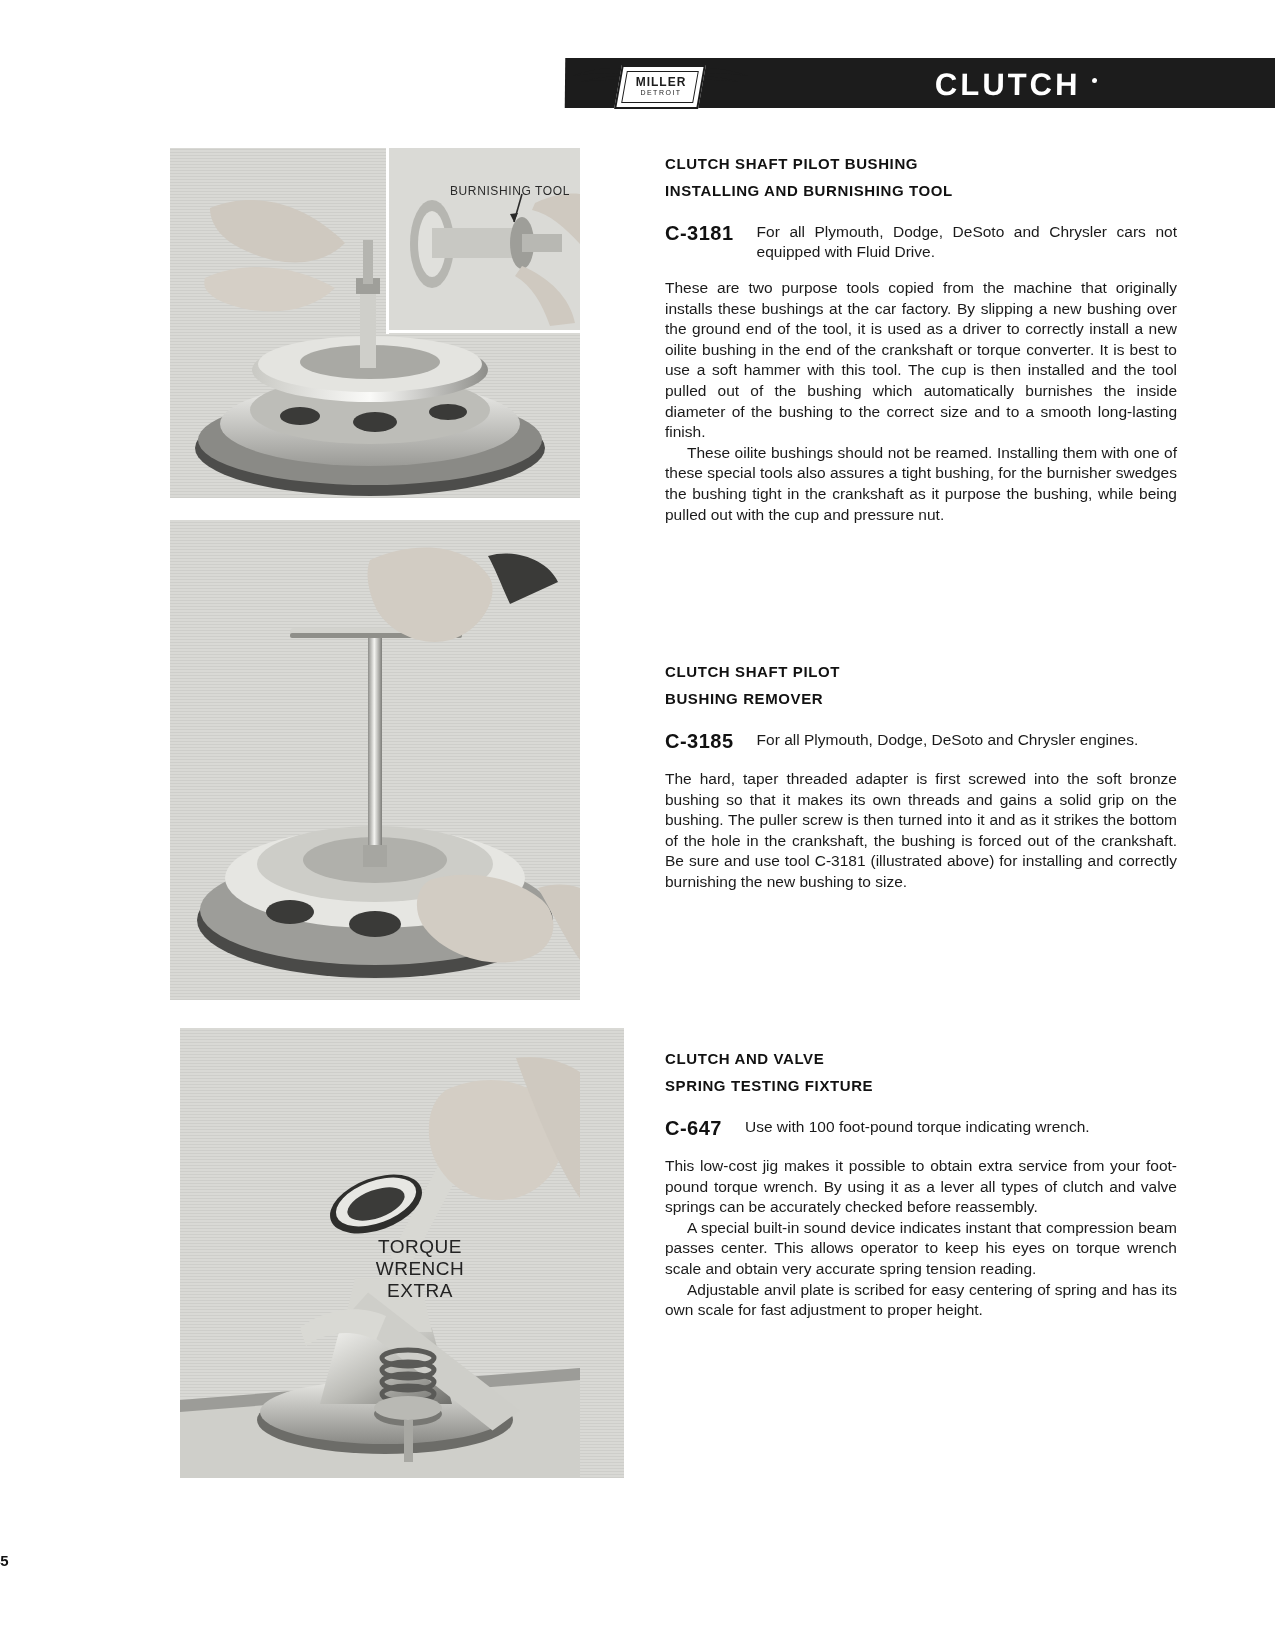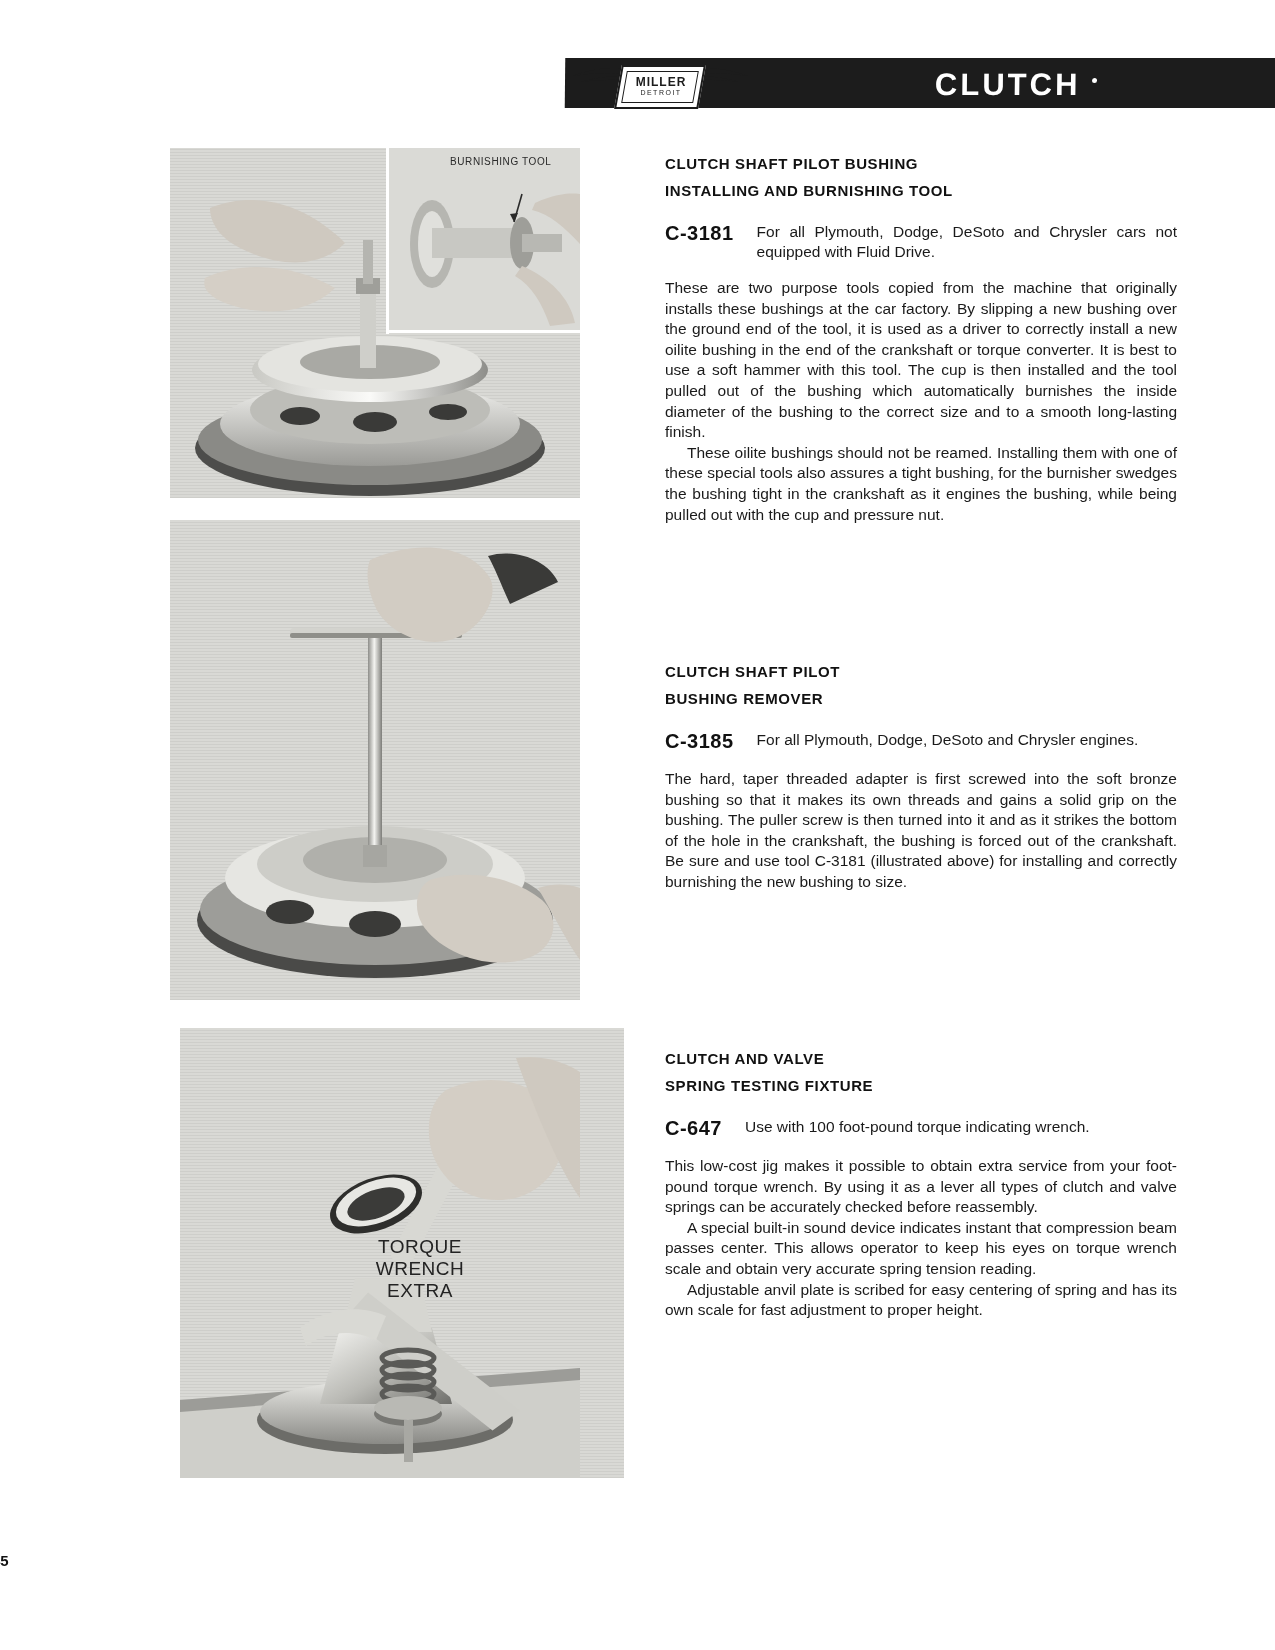--- a/index.html
+++ b/index.html
@@ -111,24 +111,25 @@
   }
   .photo-noise {
     position: absolute;
     inset: 0;
     background-image:
       repeating-linear-gradient(0deg, rgba(0,0,0,0.055) 0px, rgba(0,0,0,0.055) 1px, rgba(255,255,255,0.04) 1px, rgba(255,255,255,0.04) 3px);
     opacity: 0.85;
   }
   .photo-caption {
     position: absolute;
-    font-size: 10px;
+    font-size: 12px;
     letter-spacing: 0.6px;
     color: #2a2a2a;
     font-family: "Liberation Sans", sans-serif;
+    margin-top: 28px;
   }
   .photo-overlay-text {
     position: absolute;
     font-size: 19px;
     line-height: 22px;
     font-weight: normal;
     letter-spacing: 0.5px;
     color: #232323;
     text-align: center;
     font-family: "Liberation Sans", sans-serif;
@@ -360,21 +361,21 @@
 <div class="col" style="top:150px;">
   <h2 class="section-title">
     <span>CLUTCH SHAFT PILOT BUSHING</span><br>
     <span>INSTALLING AND BURNISHING TOOL</span>
   </h2>
   <div class="code-row">
     <div class="code">C-3181</div>
     <div class="code-desc">For all Plymouth, Dodge, DeSoto and Chrysler cars not equipped with Fluid Drive.</div>
   </div>
   <p class="body">These are two purpose tools copied from the machine that originally installs these bushings at the car factory. By slipping a new bushing over the ground end of the tool, it is used as a driver to correctly install a new oilite bushing in the end of the crankshaft or torque converter. It is best to use a soft hammer with this tool. The cup is then installed and the tool pulled out of the bushing which automatically burnishes the inside diameter of the bushing to the correct size and to a smooth long-lasting finish.</p>
-  <p class="body indent">These oilite bushings should not be reamed. Installing them with one of these special tools also assures a tight bushing, for the burnisher swedges the bushing tight in the crankshaft as it engines the bushing, while being pulled out with the cup and pressure nut.</p>
+  <p class="body indent">These oilite bushings should not be reamed. Installing them with one of these special tools also assures a tight bushing, for the burnisher swedges the bushing tight in the crankshaft as it purpose the bushing, while being pulled out with the cup and pressure nut.</p>
 </div>
 
 <div class="col" style="top:650px;margin-top:8px;">
   <h2 class="section-title">
     <span>CLUTCH SHAFT PILOT</span><br>
     <span>BUSHING REMOVER</span>
   </h2>
   <div class="code-row">
     <div class="code">C-3185</div>
     <div class="code-desc">For all Plymouth, Dodge, DeSoto and Chrysler engines.</div>

